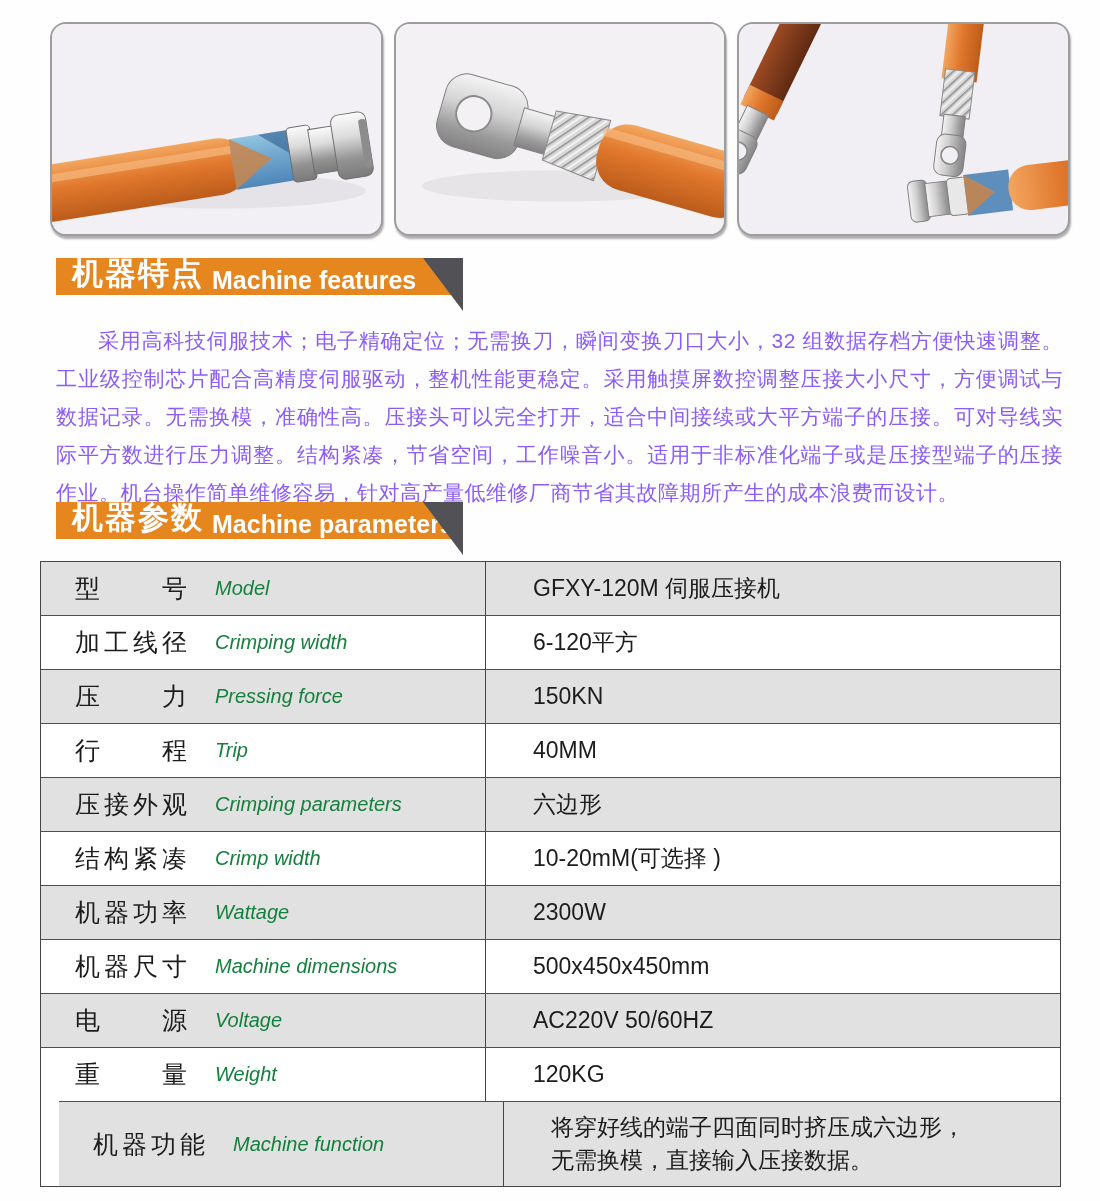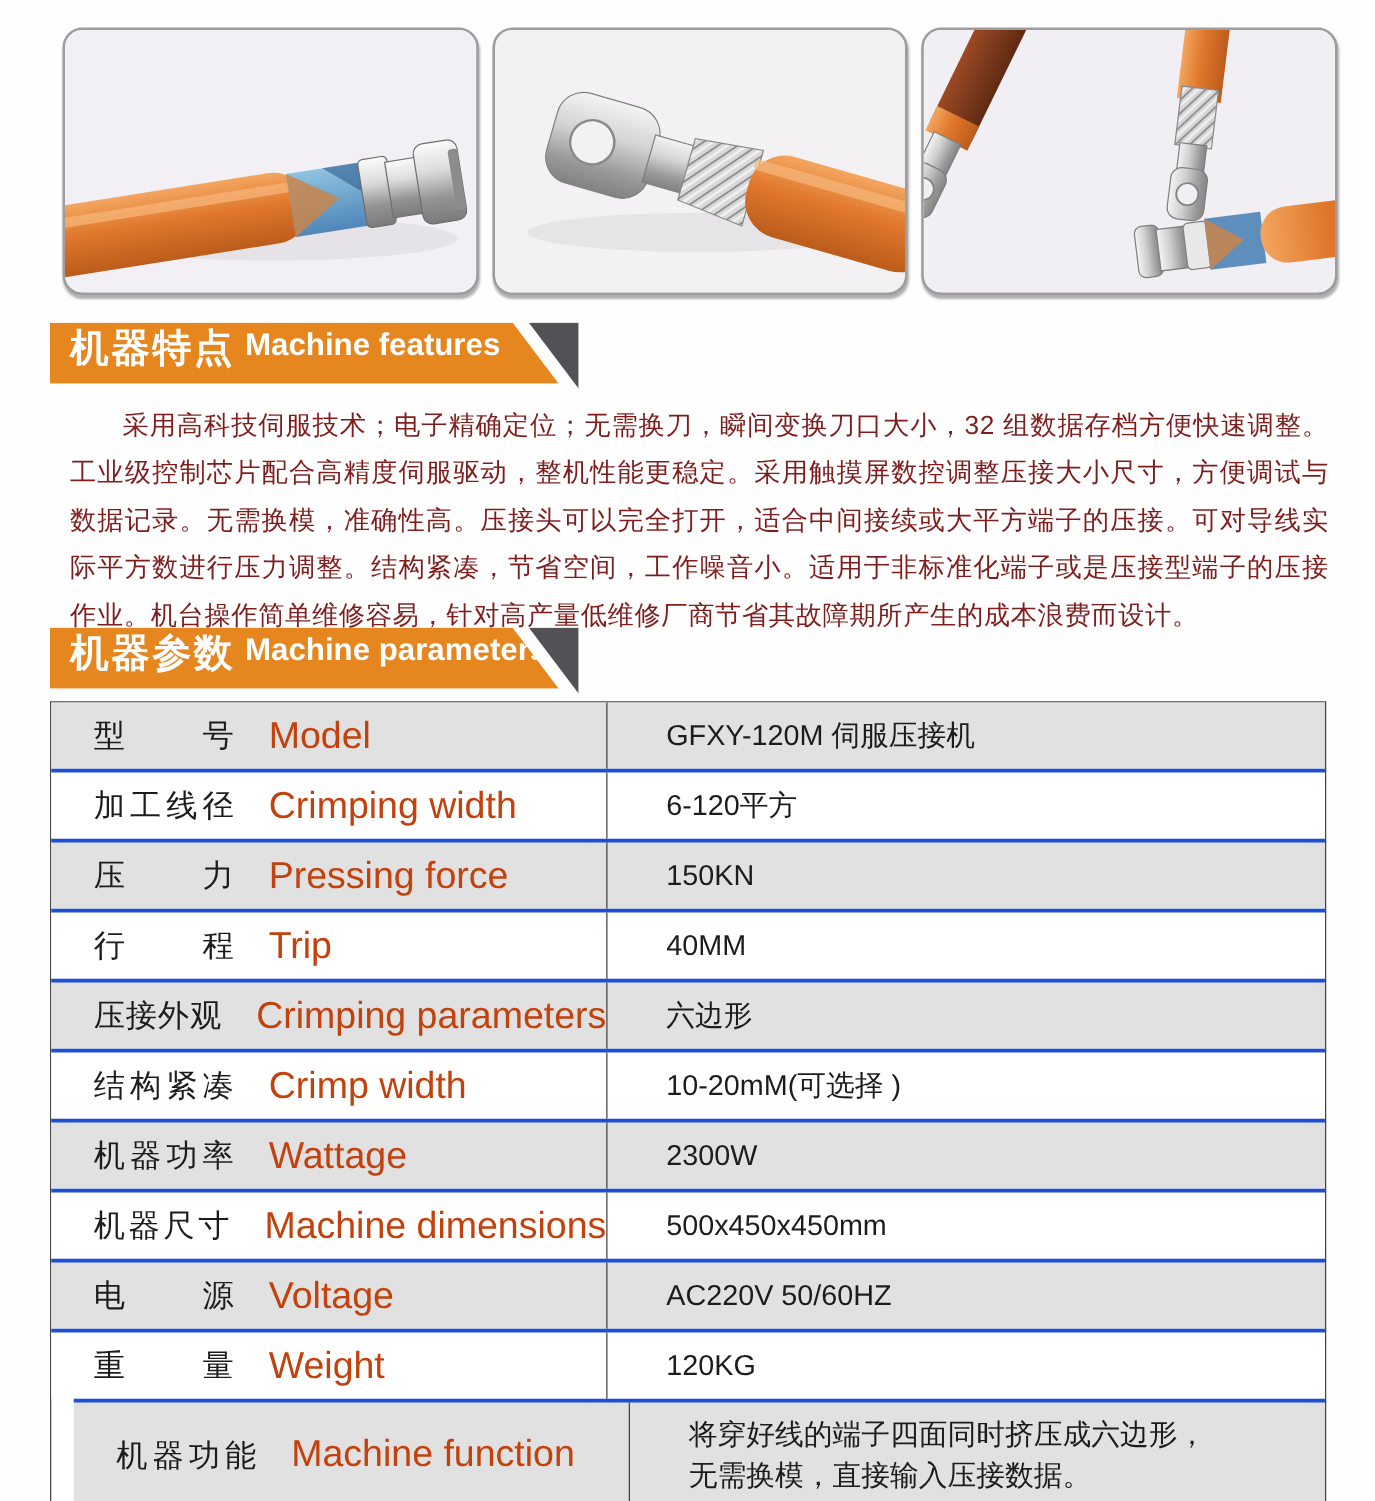--- a/index.html
+++ b/index.html
@@ -14,51 +14,51 @@
   .photo-row{position:absolute;top:22px;left:50px;width:1020px;height:214px;display:flex;gap:11px;}
   .photo{
     flex:1;margin:0;border:2px solid #9d9d9d;border-radius:16px;overflow:hidden;
     background:#f2f0f4;box-shadow:1px 3px 2px rgba(110,110,110,.55);
   }
   .photo svg{display:block;width:100%;height:100%;}
 
   
   .banner{position:absolute;left:40px;width:423px;height:53px;}
   .banner-bar{
-    position:absolute;left:0;top:0;width:407px;height:49px;background:#E6861F;
+    position:absolute;left:16px;top:0;width:407px;height:37px;background:#E6861F;
     clip-path:polygon(0 0,370px 0,407px 100%,0 100%);
-    display:flex;align-items:flex-start;padding-left:16px;box-sizing:border-box;
+    display:flex;align-items:flex-end;padding-left:16px;box-sizing:border-box;
   }
   .banner-zh{font-size:31px;font-weight:bold;color:#ffffff;letter-spacing:2px;white-space:nowrap;}
   .banner-en{font-size:25px;font-weight:bold;color:#ffffff;margin-left:8px;margin-top:4px;white-space:nowrap;}
   .banner-tri{
     position:absolute;left:383px;top:0;width:40px;height:53px;background:#515156;
     clip-path:polygon(0 0,100% 0,100% 100%);
   }
 
   
   .features-text{
     position:absolute;top:322px;left:56px;width:1007px;margin:0;
     font-size:21px;line-height:38px;letter-spacing:.5px;
-    text-align:justify;text-indent:2em;color:#7f1d1d;
+    text-align:justify;text-indent:2em;color:#8b5cf6;
   }
 
   
   .spec-table{
     position:absolute;top:561px;left:40px;width:1021px;
     border:1px solid #454545;box-sizing:border-box;background:#fff;
   }
-  .spec-row{display:flex;height:53px;background:#ffffff;border-top:3px solid #1d4ed8;}
+  .spec-row{display:flex;height:53px;background:#ffffff;border-top:1px solid #1d4ed8;}
   .spec-row:first-child{border-top:none;}
   .spec-row:nth-child(odd){background:#E1E1E1;}
   .spec-row.tall{height:84px;margin-left:18px;}
   .cell{box-sizing:border-box;display:flex;align-items:center;}
   .cell.label{width:445px;border-right:1px solid #454545;padding-left:34px;align-items:center;}
   .zh{display:inline-block;width:112px;font-size:25px;text-align:justify;text-align-last:justify;color:#1c1c1c;}
-  .en{font-size:30px;margin-left:28px;color:#c2410c;white-space:nowrap;}
+  .en{font-size:20px;margin-left:28px;color:#15803d;white-space:nowrap;font-style:italic;}
   .cell.value{flex:1;padding-left:47px;font-size:23px;color:#1c1c1c;white-space:pre-line;line-height:33px;}
 </style>
 </head>
 <body>
 
 <div class="page">
 
   <div class="photo-row">
 
     <figure class="photo">

